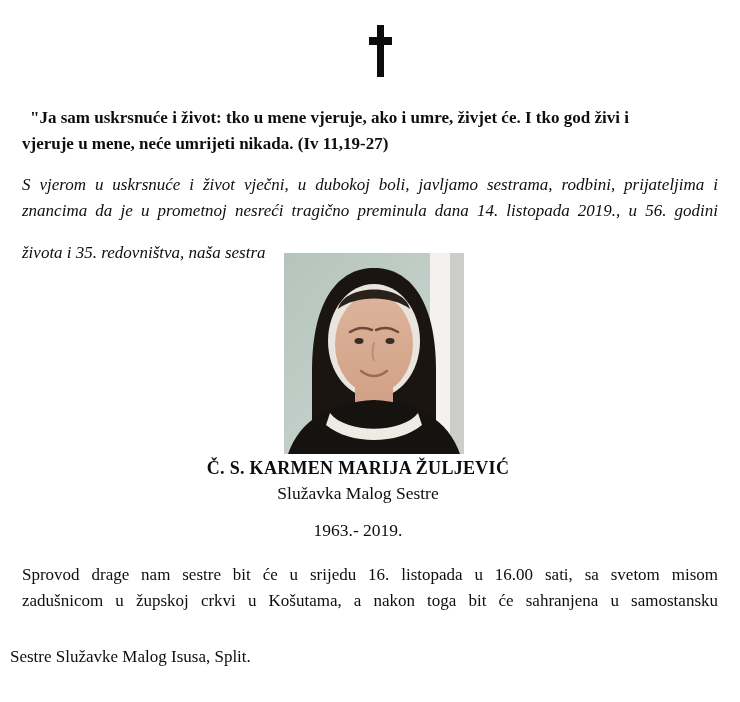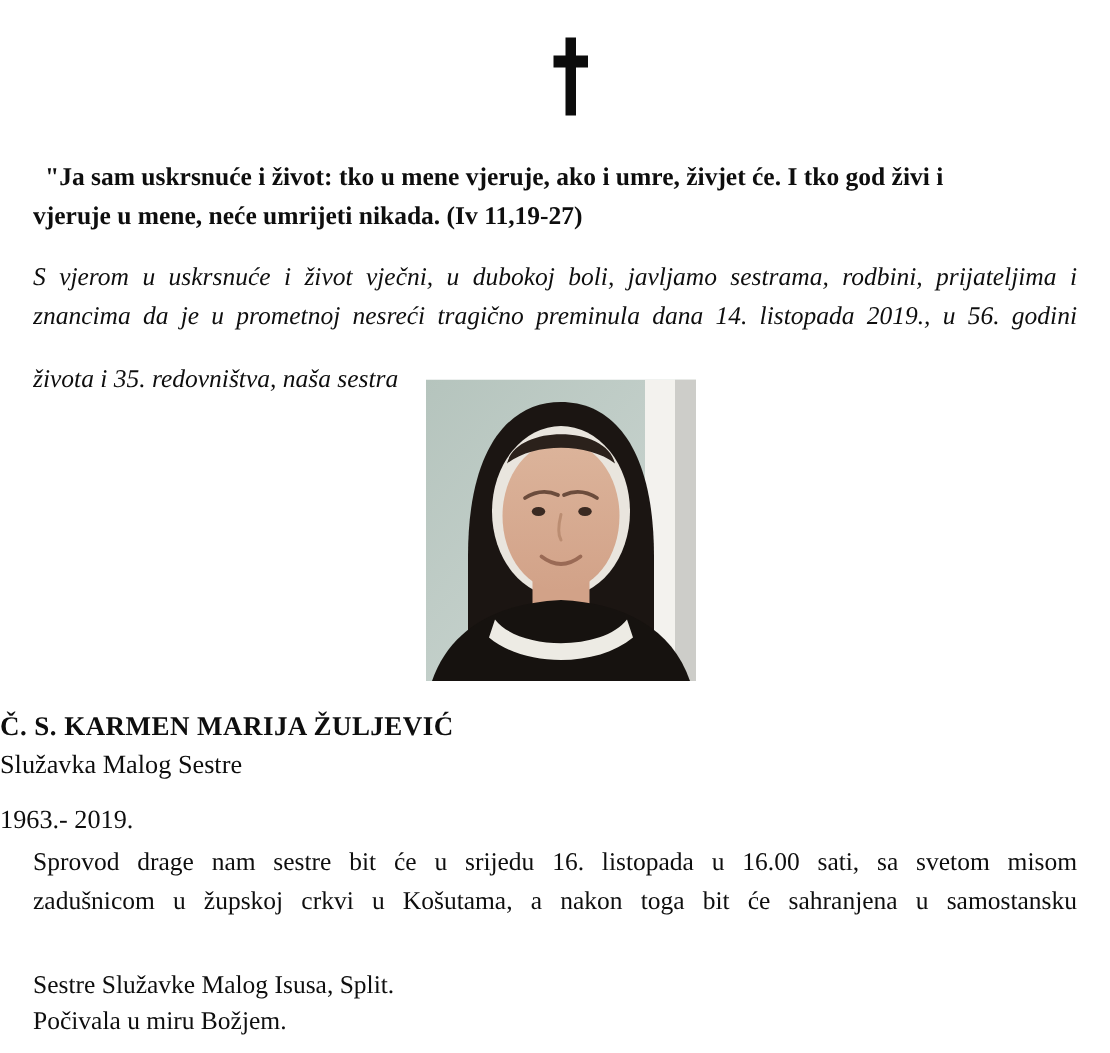--- a/index.html
+++ b/index.html
@@ -34,27 +34,27 @@
   .jline-last { text-align: left; white-space: nowrap; overflow: hidden; margin-top: 16px; }
 
   
   .photo {
     position: absolute; top: 253px; left: 284px; width: 180px; height: 201px;
     line-height: 0;
   }
   .photo svg { display: block; }
 
   
-  .name-block { position: absolute; top: 472px; left: 0; width: 716px; }
+  .name-block { position: absolute; top: 456px; left: 0; width: 716px; text-align: center; }
   .name  { font-size: 18px; font-weight: bold; line-height: 25px; letter-spacing: 0.3px; }
   .order { font-size: 17.5px; line-height: 24px; }
   .years { font-size: 17.5px; line-height: 24px; margin-top: 13px; }
 
   
-  .closing { position: absolute; top: 645px; left: 22px; width: 700px; font-size: 17px; line-height: 24px; }
+  .closing { position: absolute; top: 645px; left: 10px; width: 700px; font-size: 17px; line-height: 24px; }
 </style>
 </head>
 <body>
 
 <div class="page">
 
   <div class="cross">
     <div class="cross-v"></div>
     <div class="cross-h"></div>
   </div>
@@ -120,16 +120,15 @@
     <div class="years">1963.- 2019.</div>
   </div>
 
   <div class="para para-funeral">
     <div class="jline">Sprovod drage nam sestre bit će u srijedu 16. listopada u 16.00 sati, sa svetom misom</div>
     <div class="jline">zadušnicom u župskoj crkvi u Košutama, a nakon toga bit će sahranjena u samostansku</div>
   </div>
 
   <div class="closing">
     <div>Sestre Služavke Malog Isusa, Split.</div>
-    <div>Počivala u miru Božjem.</div>
   </div>
 
 </div>
 
 </body></html>

